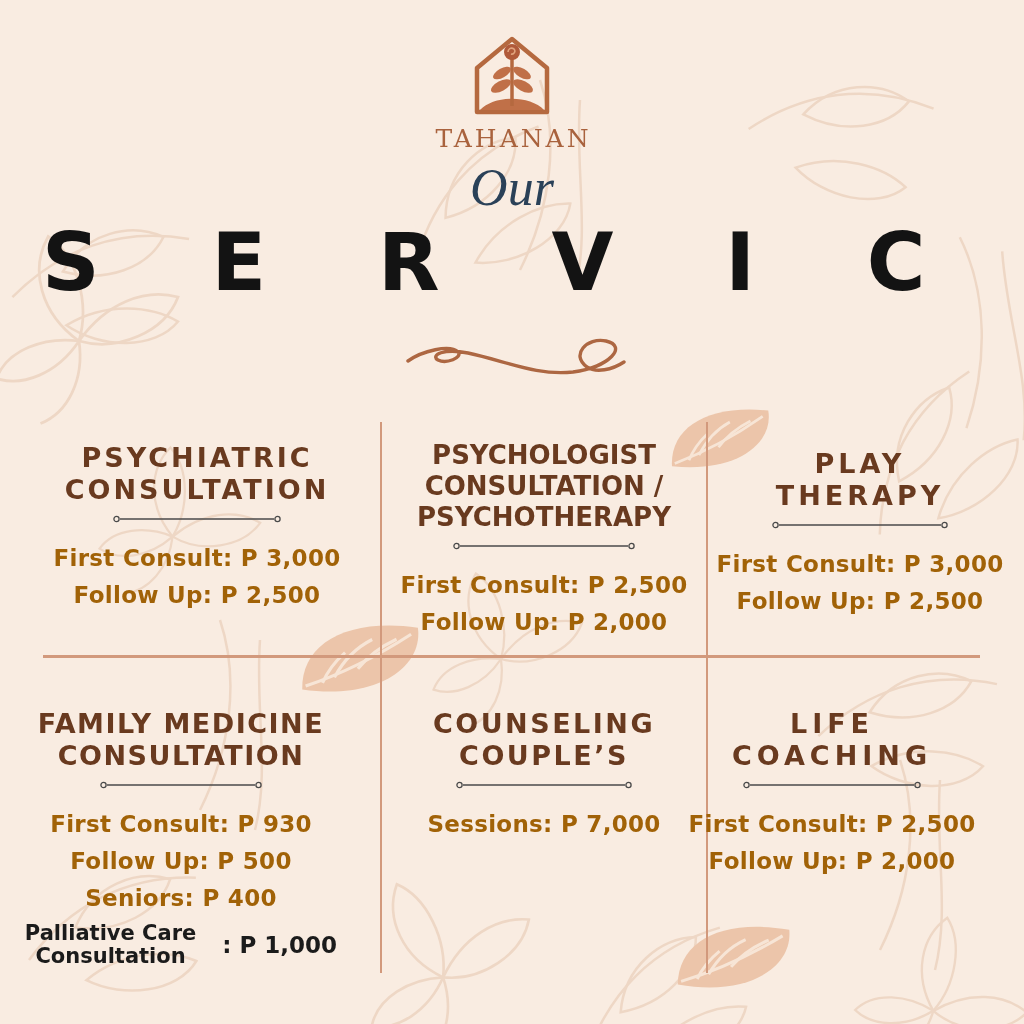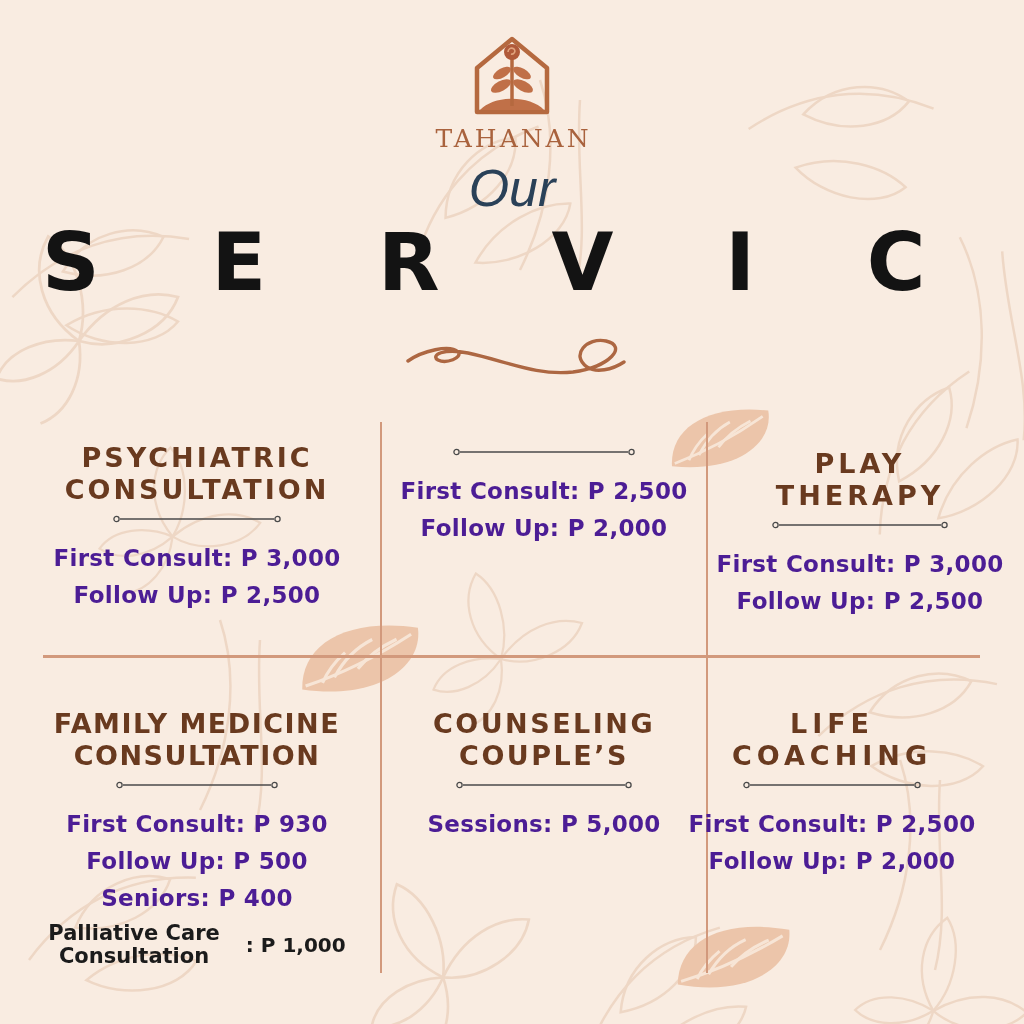--- a/index.html
+++ b/index.html
@@ -17,60 +17,60 @@
     font-family:"DejaVu Serif", serif; color:#a9623d;
     font-size:25px; letter-spacing:3px; margin-top:4px; padding-left:3px;
   }
   .brand-tagline{
     color:#a9623d; font-size:9px; font-weight:bold;
     letter-spacing:1.6px; margin-top:6px; padding-left:2px;
   }
   
   .title-script{
     position:absolute; top:158px; left:0; right:0; text-align:center;
-    font-family:Liberation Sans, sans-serif; font-style:italic;
+    font-family:Liberation Serif, serif; font-style:italic;
     color:#2a4158; font-size:52px;
   }
   .title-main{
     position:absolute; top:216px; left:0; right:0; text-align:center;
     color:#131313; font-size:80px; font-weight:bold;
     letter-spacing:42px; padding-left:42px; white-space:nowrap;
   }
   .flourish{ position:absolute; top:332px; left:398px; }
   
   .vline{ position:absolute; width:2px; top:422px; height:551px; background:#d2997c; }
   .vline.v1{ left:380px; } .vline.v2{ left:706px; }
   .hline{ position:absolute; height:3px; left:43px; width:937px; top:655px; background:#d2997c; }
   
   .cell{ position:absolute; text-align:center; }
   .c0{ left:32px;  top:442px; width:330px; }
   .c1{ left:392px; top:440px; width:304px; }
   .c2{ left:714px; top:448px; width:292px; }
-  .c3{ left:32px;  top:708px; width:330px; }
+  .c3{ left:16px;  top:708px; width:330px; }
   .c4{ left:392px; top:708px; width:304px; }
   .c5{ left:686px; top:708px; width:292px; }
   .svc-title{ color:#693a1f; font-weight:bold; font-size:27px; line-height:1.2; }
   .c1 .svc-title{ font-size:26px; }
   .ls0 .svc-title{ letter-spacing:3px; }
   .ls1 .svc-title{ letter-spacing:0px; }
   .ls2 .svc-title{ letter-spacing:4px; }
   .ls3 .svc-title{ letter-spacing:1.5px; }
   .ls4 .svc-title{ letter-spacing:2.5px; }
   .ls5 .svc-title{ letter-spacing:5px; }
   .rule{ display:block; margin:8px auto 22px; }
   .price{
-    font-size:23px; font-weight:bold; color:#4c1d95;
+    font-size:23px; font-weight:bold; color:#a16207;
     letter-spacing:0.3px; margin-bottom:11px; white-space:nowrap;
   }
   .special{
     display:flex; justify-content:center; align-items:center; gap:26px;
     font-weight:bold; color:#1b1b1b; margin-top:2px;
   }
   .special .lbl{ font-size:21px; line-height:1.12; }
-  .special .val{ font-size:20px; }
+  .special .val{ font-size:23px; }
 </style>
 </head>
 <body>
 
 <div class="canvas">
 
   <svg class="bg-svg" width="1024" height="1024" viewBox="0 0 1024 1024">
     <defs>
       <g id="bgbranch" stroke="#eed7c5" stroke-width="2.5" fill="none">
         <path d="M10,120 C40,60 90,20 160,10"></path>
@@ -162,20 +162,25 @@
     <svg class="rule" width="168" height="8" viewBox="0 0 168 8">
       <line x1="7" y1="4" x2="161" y2="4" stroke="#4a4a4a" stroke-width="1.5"></line>
       <circle cx="3.5" cy="4" r="2.6" fill="none" stroke="#4a4a4a" stroke-width="1.3"></circle>
       <circle cx="164.5" cy="4" r="2.6" fill="none" stroke="#4a4a4a" stroke-width="1.3"></circle>
     </svg>
     <div class="price">First Consult: P 3,000</div>
     <div class="price">Follow Up: P 2,500</div>
   </div>
 
   <div class="cell c1 ls1">
+    <div class="svc-title">
+      <div>PSYCHOLOGIST</div>
+      <div>CONSULTATION /</div>
+      <div>PSYCHOTHERAPY</div>
+    </div>
     <svg class="rule" width="182" height="8" viewBox="0 0 182 8">
       <line x1="7" y1="4" x2="175" y2="4" stroke="#4a4a4a" stroke-width="1.5"></line>
       <circle cx="3.5" cy="4" r="2.6" fill="none" stroke="#4a4a4a" stroke-width="1.3"></circle>
       <circle cx="178.5" cy="4" r="2.6" fill="none" stroke="#4a4a4a" stroke-width="1.3"></circle>
     </svg>
     <div class="price">First Consult: P 2,500</div>
     <div class="price">Follow Up: P 2,000</div>
   </div>
 
   <div class="cell c2 ls2">
@@ -217,21 +222,21 @@
   <div class="cell c4 ls4">
     <div class="svc-title">
       <div>COUNSELING</div>
       <div>COUPLE’S</div>
     </div>
     <svg class="rule" width="176" height="8" viewBox="0 0 176 8">
       <line x1="7" y1="4" x2="169" y2="4" stroke="#4a4a4a" stroke-width="1.5"></line>
       <circle cx="3.5" cy="4" r="2.6" fill="none" stroke="#4a4a4a" stroke-width="1.3"></circle>
       <circle cx="172.5" cy="4" r="2.6" fill="none" stroke="#4a4a4a" stroke-width="1.3"></circle>
     </svg>
-    <div class="price">Sessions: P 5,000</div>
+    <div class="price">Sessions: P 7,000</div>
   </div>
 
   <div class="cell c5 ls5">
     <div class="svc-title">
       <div>LIFE</div>
       <div>COACHING</div>
     </div>
     <svg class="rule" width="178" height="8" viewBox="0 0 178 8">
       <line x1="7" y1="4" x2="171" y2="4" stroke="#4a4a4a" stroke-width="1.5"></line>
       <circle cx="3.5" cy="4" r="2.6" fill="none" stroke="#4a4a4a" stroke-width="1.3"></circle>

